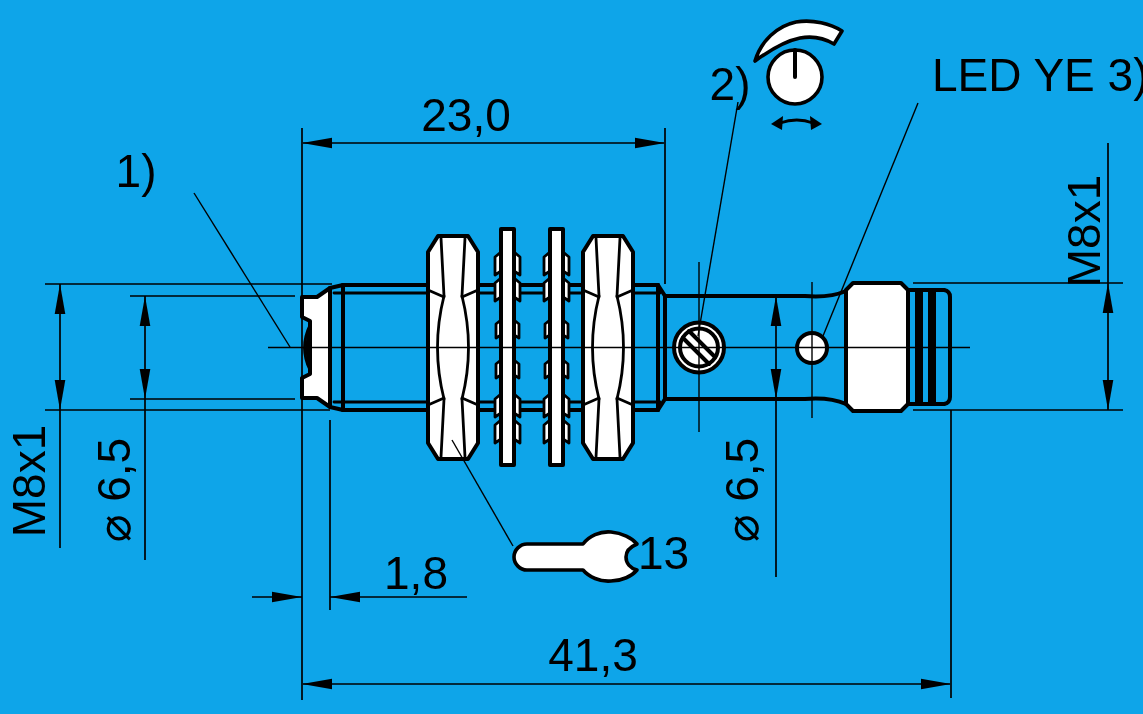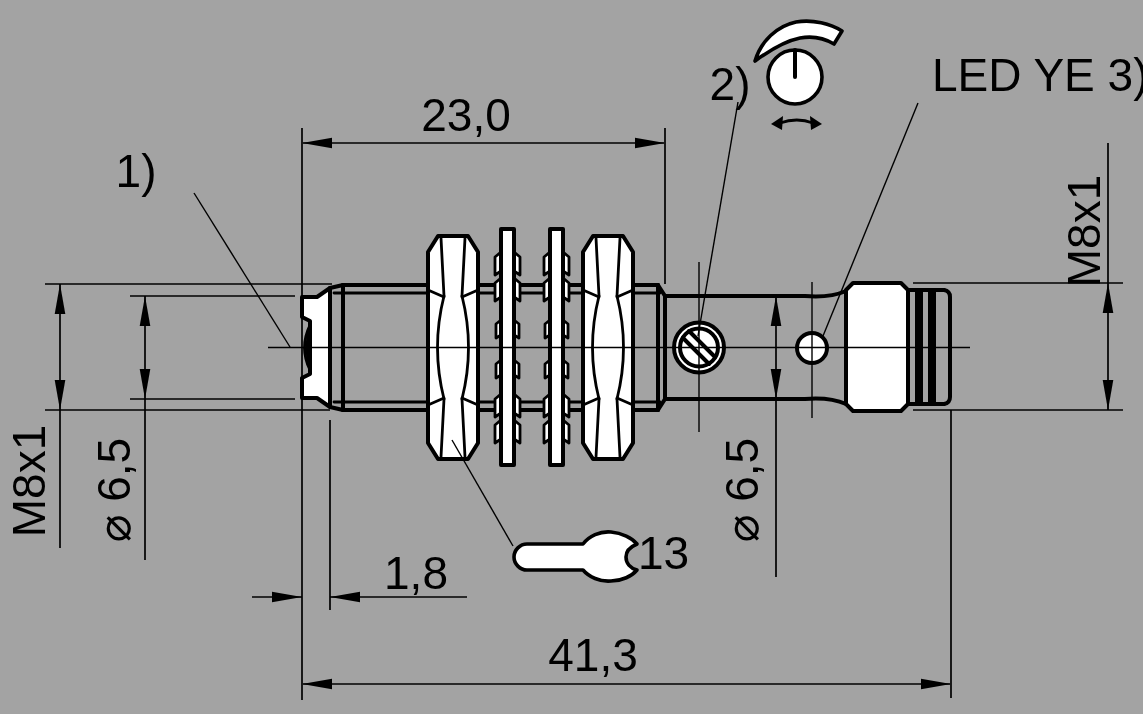--- a/index.html
+++ b/index.html
@@ -1,17 +1,17 @@
 <!DOCTYPE html>
 <html><head>
 <meta charset="utf-8">
 <style>
   html,body { margin:0; padding:0; background:#fff; }
   #stage {
-    position:relative; width:1143px; height:714px; background:#a3a3a3;
+    position:relative; width:1143px; height:714px; background:#0ea5e9;
     font-family:"Liberation Sans","DejaVu Sans",sans-serif;
     overflow:hidden;
   }
   svg { display:block; }
   
   .ol  { fill:none;  stroke:#000; stroke-width:4;   stroke-linejoin:round; stroke-linecap:round; }
   .olf { fill:#fff;  stroke:#000; stroke-width:4;   stroke-linejoin:round; stroke-linecap:round; }
   .med { fill:none;  stroke:#000; stroke-width:2.8; stroke-linejoin:round; stroke-linecap:round; }
   .medf{ fill:#fff;  stroke:#000; stroke-width:2.8; stroke-linejoin:round; }
   .thin{ fill:none;  stroke:#000; stroke-width:1.7; }

